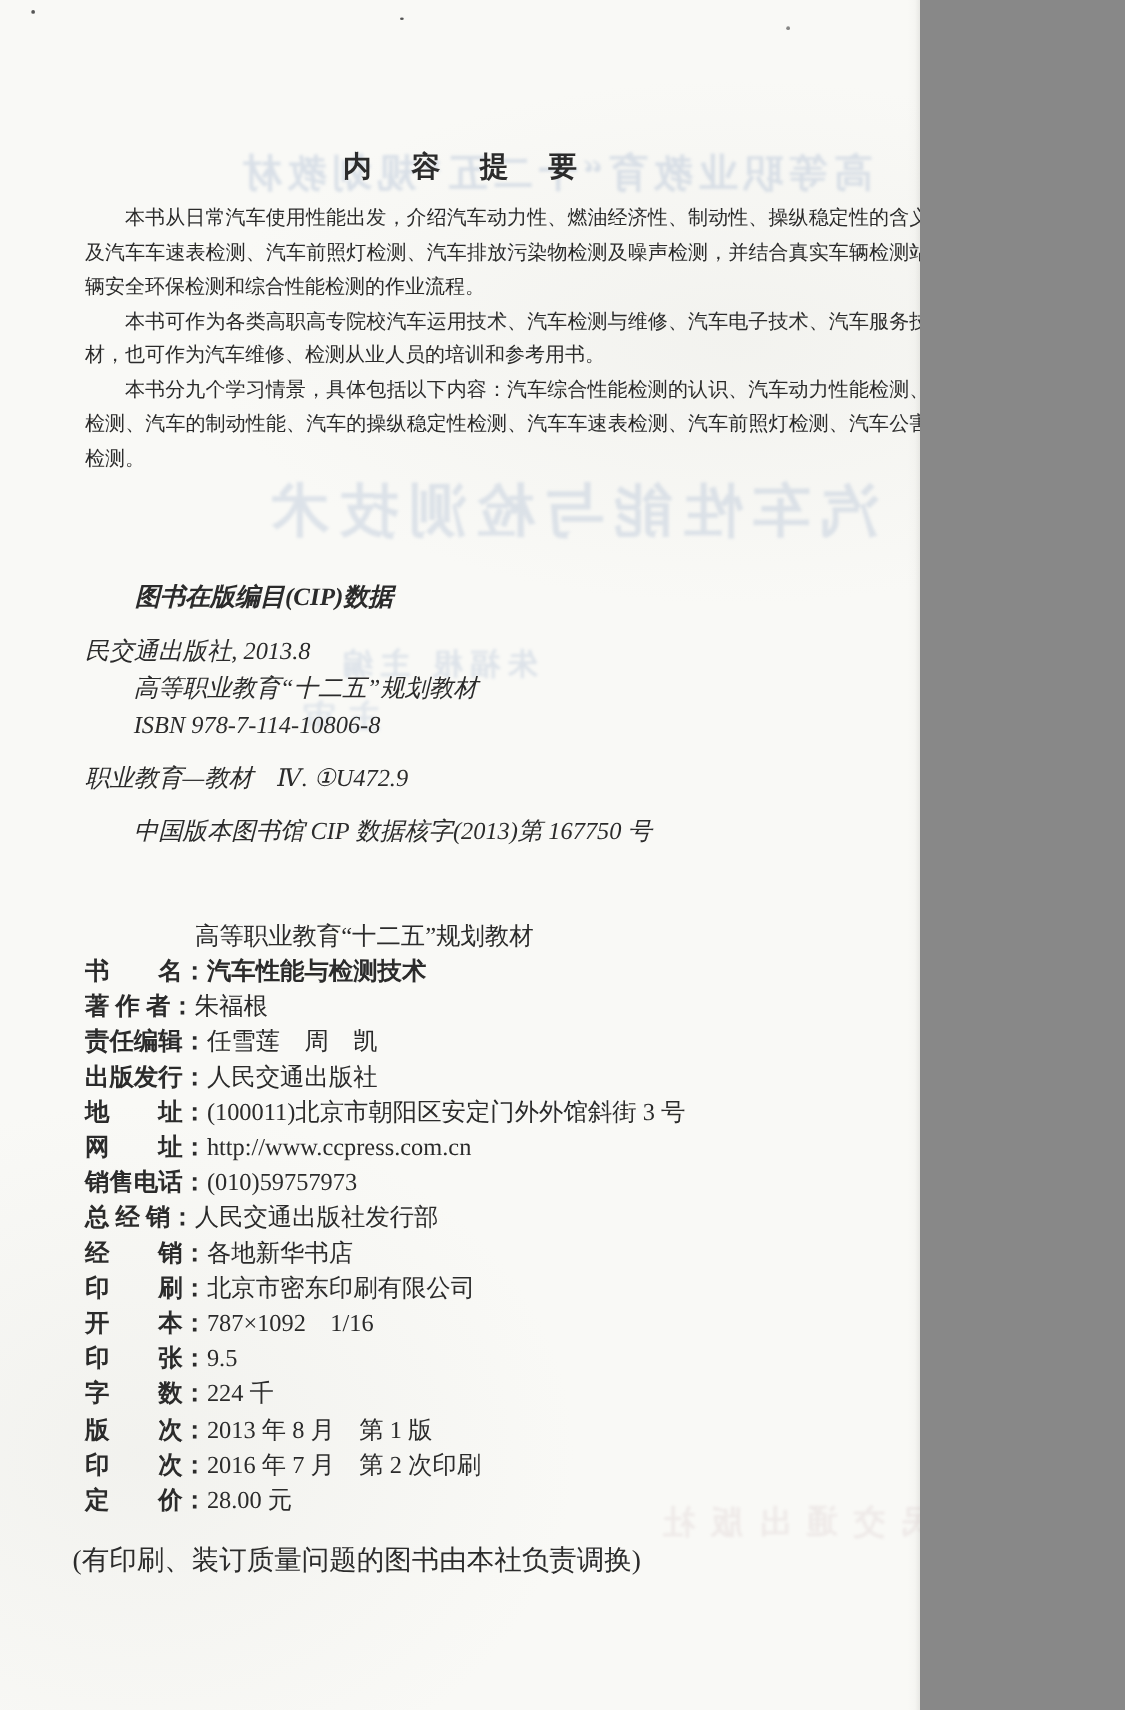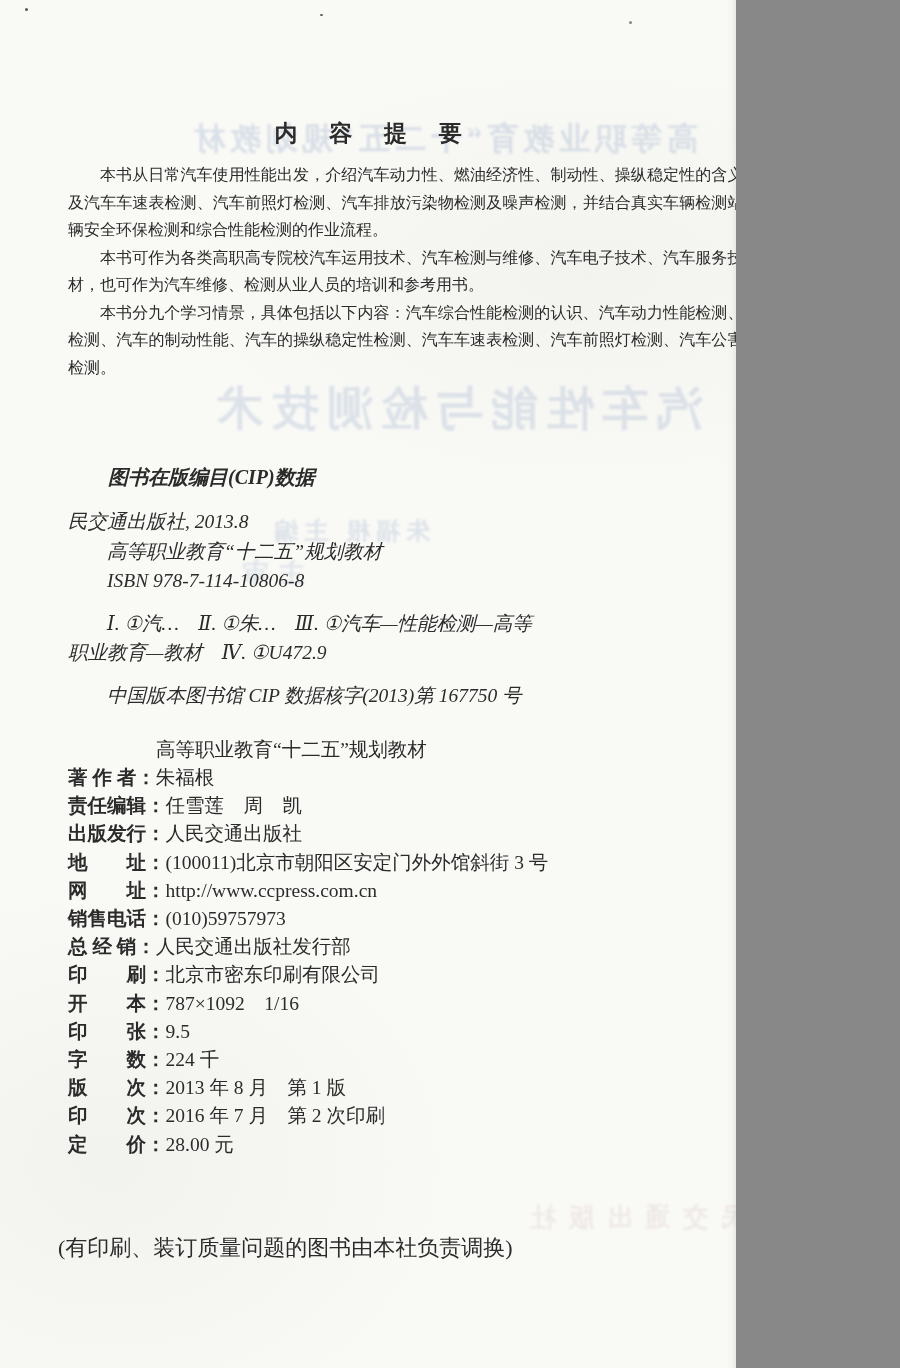--- a/index.html
+++ b/index.html
@@ -75,34 +75,35 @@
     <p>本书可作为各类高职高专院校汽车运用技术、汽车检测与维修、汽车电子技术、汽车服务技术与营销专业教材，也可作为汽车维修、检测从业人员的培训和参考用书。</p>
     <p>本书分九个学习情景，具体包括以下内容：汽车综合性能检测的认识、汽车动力性能检测、汽车燃油经济性检测、汽车的制动性能、汽车的操纵稳定性检测、汽车车速表检测、汽车前照灯检测、汽车公害检测、汽车外观检测。</p>
   </div>
 
   <div class="cip">
     <div class="cip-header">图书在版编目(CIP)数据</div>
     <div class="cip-line">民交通出版社, 2013.8</div>
     <div class="cip-line ind">高等职业教育“十二五”规划教材</div>
     <div class="cip-line ind">ISBN 978-7-114-10806-8</div>
     <div class="cip-gap"></div>
-    <div class="cip-line ind">Ⅰ. ①汽…　Ⅱ. ①朱…　Ⅲ. ①汽车—性能检测—高等</div>
     <div class="cip-line">职业教育—教材　Ⅳ. ①U472.9</div>
     <div class="cip-record">中国版本图书馆 CIP 数据核字(2013)第 167750 号</div>
   </div>
 
   <div class="colophon">
     <div class="colophon-series">高等职业教育“十二五”规划教材</div>
+    <div class="row"><span class="lab">书　　名：</span><span class="val bold">汽车性能与检测技术</span></div>
     <div class="row"><span class="lab">著 作 者：</span><span class="val">朱福根</span></div>
     <div class="row"><span class="lab">责任编辑：</span><span class="val">任雪莲　周　凯</span></div>
     <div class="row"><span class="lab">出版发行：</span><span class="val">人民交通出版社</span></div>
     <div class="row"><span class="lab">地　　址：</span><span class="val">(100011)北京市朝阳区安定门外外馆斜街 3 号</span></div>
     <div class="row"><span class="lab">网　　址：</span><span class="val">http://www.ccpress.com.cn</span></div>
     <div class="row"><span class="lab">销售电话：</span><span class="val">(010)59757973</span></div>
     <div class="row"><span class="lab">总 经 销：</span><span class="val">人民交通出版社发行部</span></div>
+    <div class="row"><span class="lab">经　　销：</span><span class="val">各地新华书店</span></div>
     <div class="row"><span class="lab">印　　刷：</span><span class="val">北京市密东印刷有限公司</span></div>
     <div class="row"><span class="lab">开　　本：</span><span class="val">787×1092　1/16</span></div>
     <div class="row"><span class="lab">印　　张：</span><span class="val">9.5</span></div>
     <div class="row"><span class="lab">字　　数：</span><span class="val">224 千</span></div>
     <div class="row"><span class="lab">版　　次：</span><span class="val">2013 年 8 月　第 1 版</span></div>
     <div class="row"><span class="lab">印　　次：</span><span class="val">2016 年 7 月　第 2 次印刷</span></div>
     <div class="row"><span class="lab">定　　价：</span><span class="val">28.00 元</span></div>
   </div>
 
   <div class="note">(有印刷、装订质量问题的图书由本社负责调换)</div>

